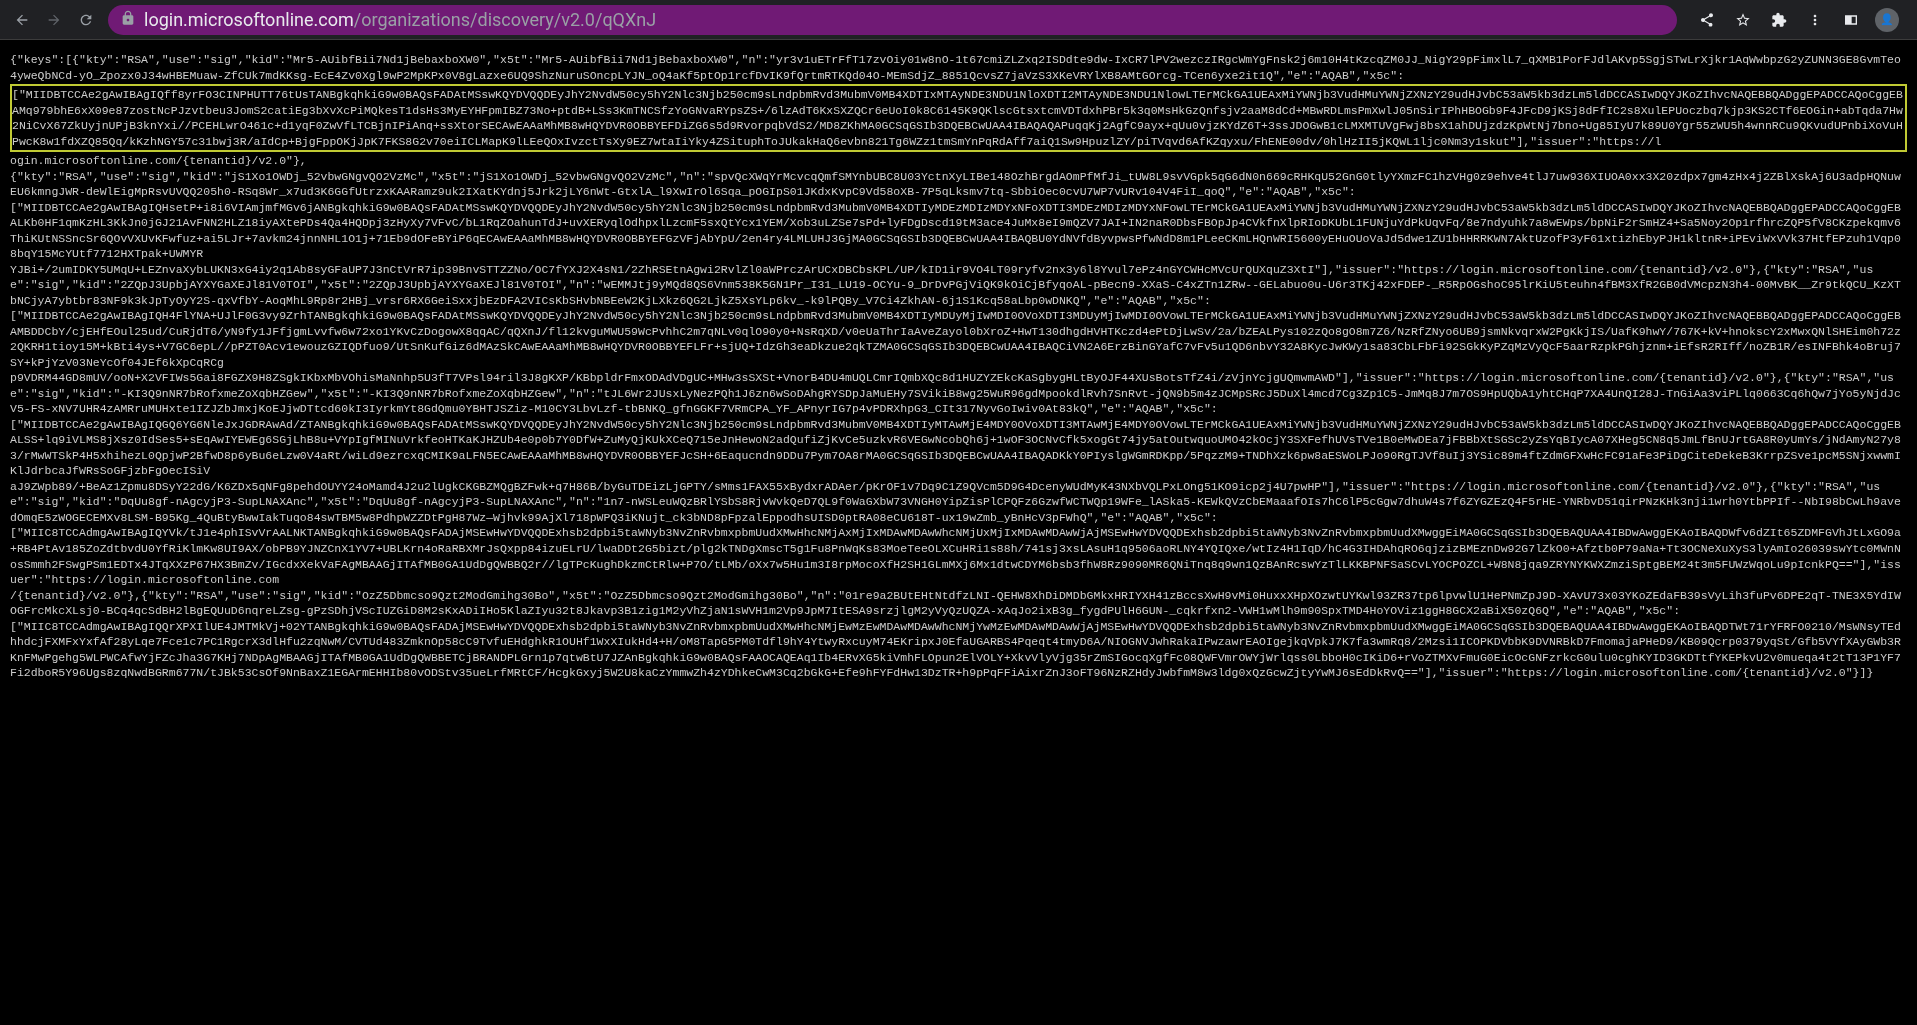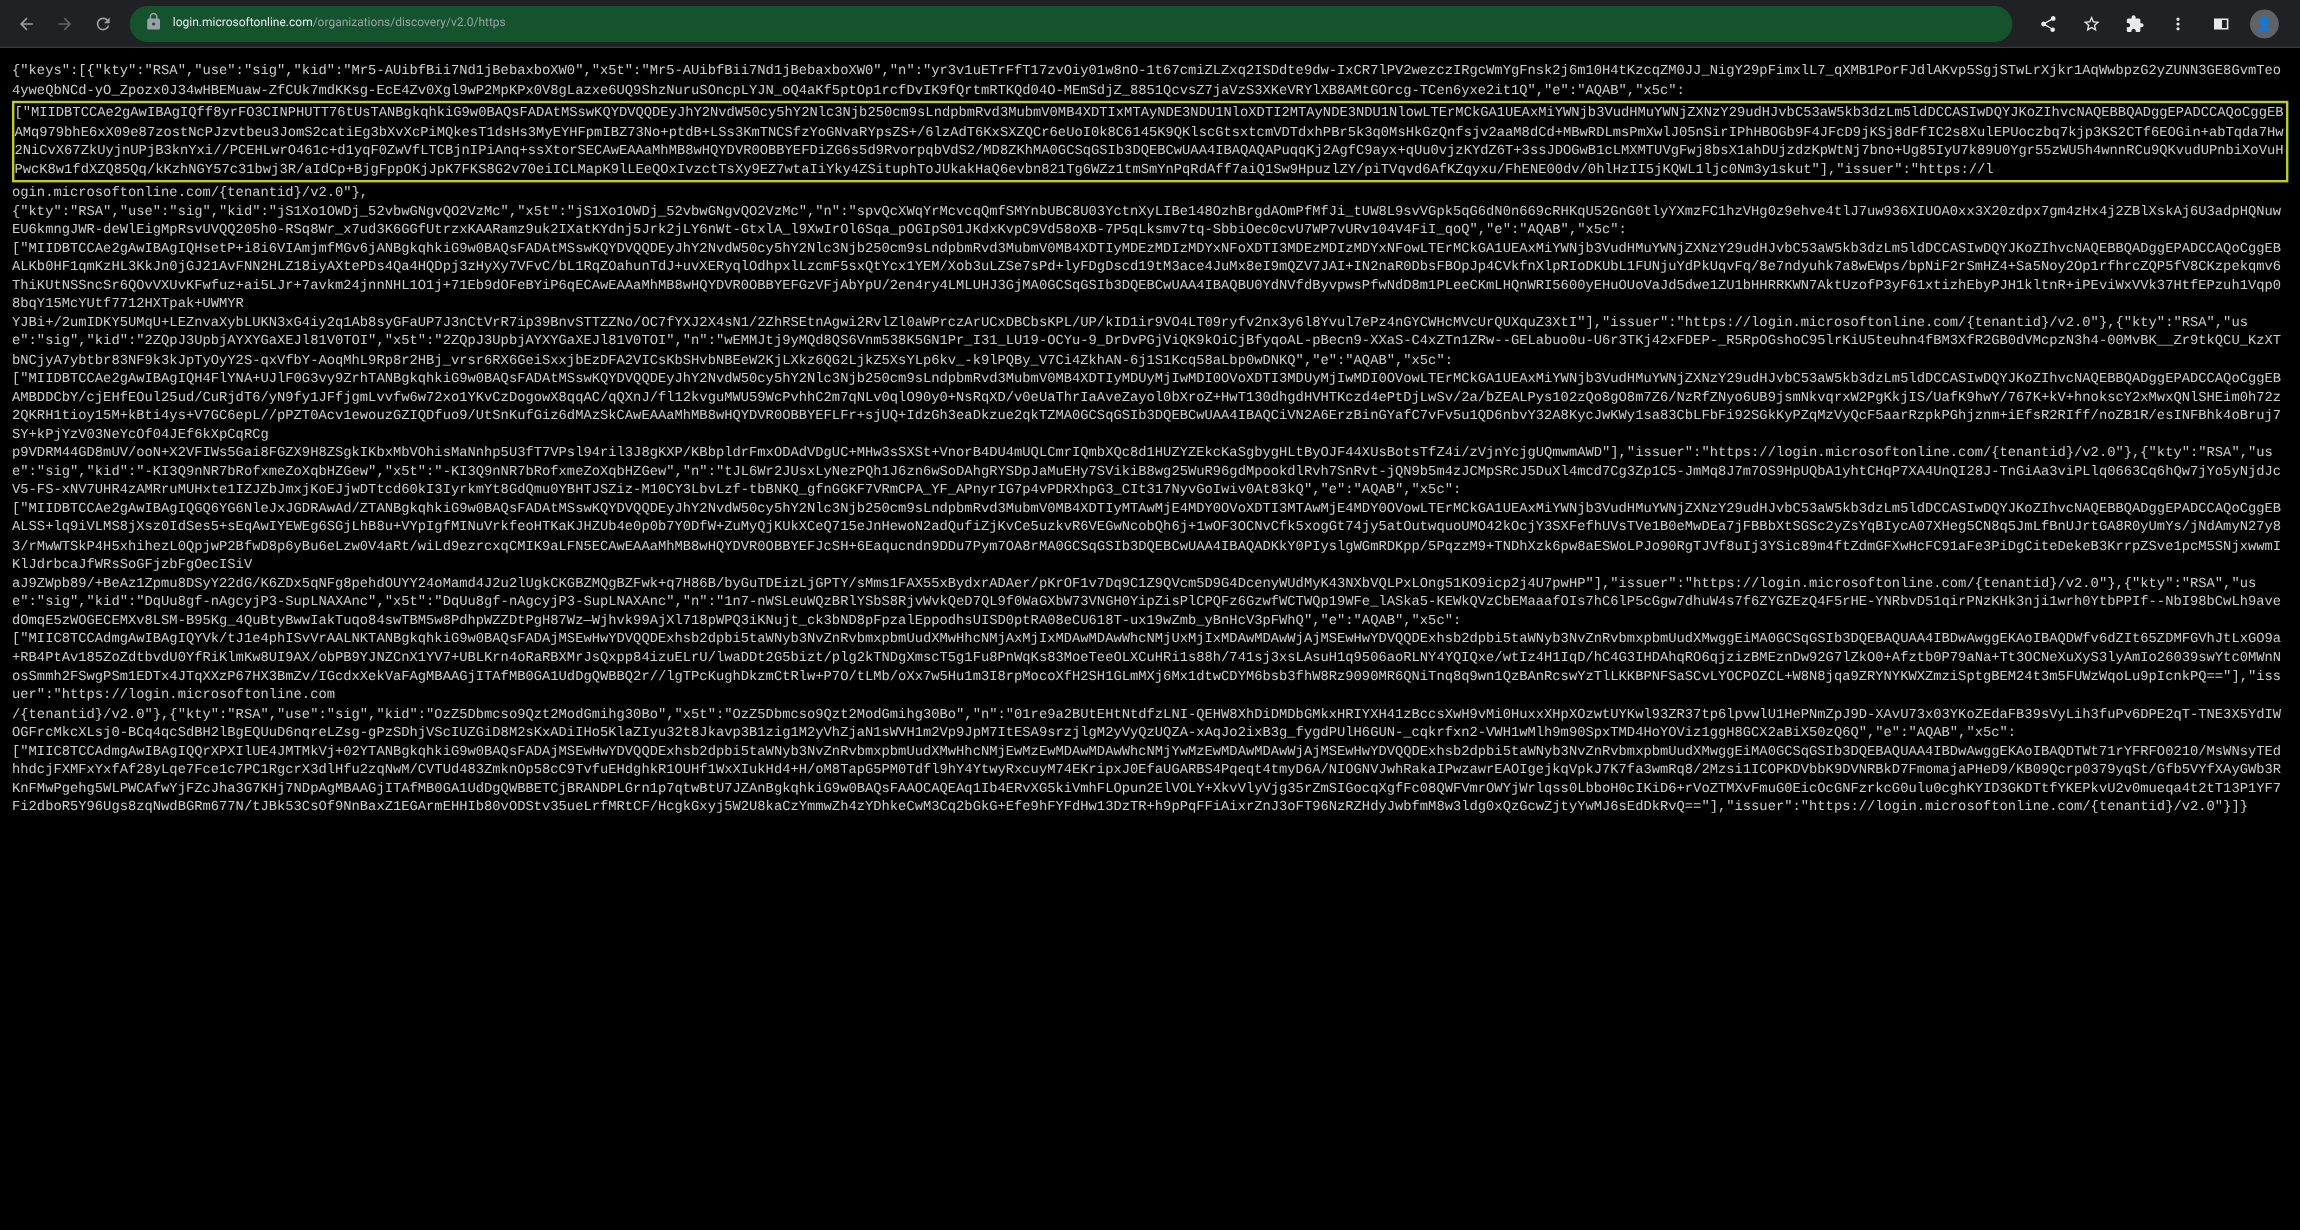--- a/index.html
+++ b/index.html
@@ -37,28 +37,28 @@
       color: #9aa0a6;
       cursor: pointer;
       border-radius: 50%;
     }
     .nav-btn.disabled {
       color: #5f6368;
     }
     .address-bar {
       flex: 1;
       margin: 0 8px;
-      background: #14532d;
+      background: #701a75;
       border-radius: 20px;
       height: 30px;
       display: flex;
       align-items: center;
       padding: 0 12px;
       color: #e8eaed;
-      font-size: 10px;
+      font-size: 18px;
     }
     .lock-icon {
       margin-right: 8px;
       color: #9aa0a6;
     }
     .url-text {
       color: #e8eaed;
     }
     .url-path {
       color: #9aa0a6;
@@ -134,21 +134,21 @@
         </svg>
     </div>
   </div>
   <div class="address-bar">
     <span class="lock-icon">
       <svg viewBox="0 0 24 24" width="14" height="14">
           <path d="M18 8h-1V6c0-2.76-2.24-5-5-5S7 3.24 7 6v2H6c-1.1 0-2 .9-2 2v10c0 1.1.9 2 2 2h12c1.1 0 2-.9 2-2V10c0-1.1-.9-2-2-2zm-6 9c-1.1 0-2-.9-2-2s.9-2 2-2 2 .9 2 2-.9 2-2 2zm3.1-9H8.9V6c0-1.71 1.39-3.1 3.1-3.1 1.71 0 3.1 1.39 3.1 3.1v2z"></path>
         </svg>
     </span>
     <span class="url-text">login.microsoftonline.com</span>
-      <span class="url-path">/organizations/discovery/v2.0/https</span>
+      <span class="url-path">/organizations/discovery/v2.0/qQXnJ</span>
   </div>
   <div class="toolbar-icons">
     <div class="toolbar-icon">
       <svg viewBox="0 0 24 24">
           <path d="M18 16.08c-.76 0-1.44.3-1.96.77L8.91 12.7c.05-.23.09-.46.09-.7s-.04-.47-.09-.7l7.05-4.11c.54.5 1.25.81 2.04.81 1.66 0 3-1.34 3-3s-1.34-3-3-3-3 1.34-3 3c0 .24.04.47.09.7L8.04 9.81C7.5 9.31 6.79 9 6 9c-1.66 0-3 1.34-3 3s1.34 3 3 3c.79 0 1.5-.31 2.04-.81l7.12 4.16c-.05.21-.8.43-.8.65 0 1.61 1.31 2.92 2.92 2.92 1.61 0 2.92-1.31 2.92-2.92s-1.31-2.92-2.92-2.92z"></path>
         </svg>
     </div>
     <div class="toolbar-icon">
       <svg viewBox="0 0 24 24">
           <path d="M22 9.24l-7.19-.62L12 2 9.19 8.63 2 9.24l5.46 4.73L5.82 21 12 17.27 18.18 21l-1.63-7.03L22 9.24zM12 15.4l-3.76 2.27 1-4.28-3.32-2.88 4.38-.38L12 6.1l1.71 4.04 4.38.38-3.32 2.88 1 4.28L12 15.4z"></path>

